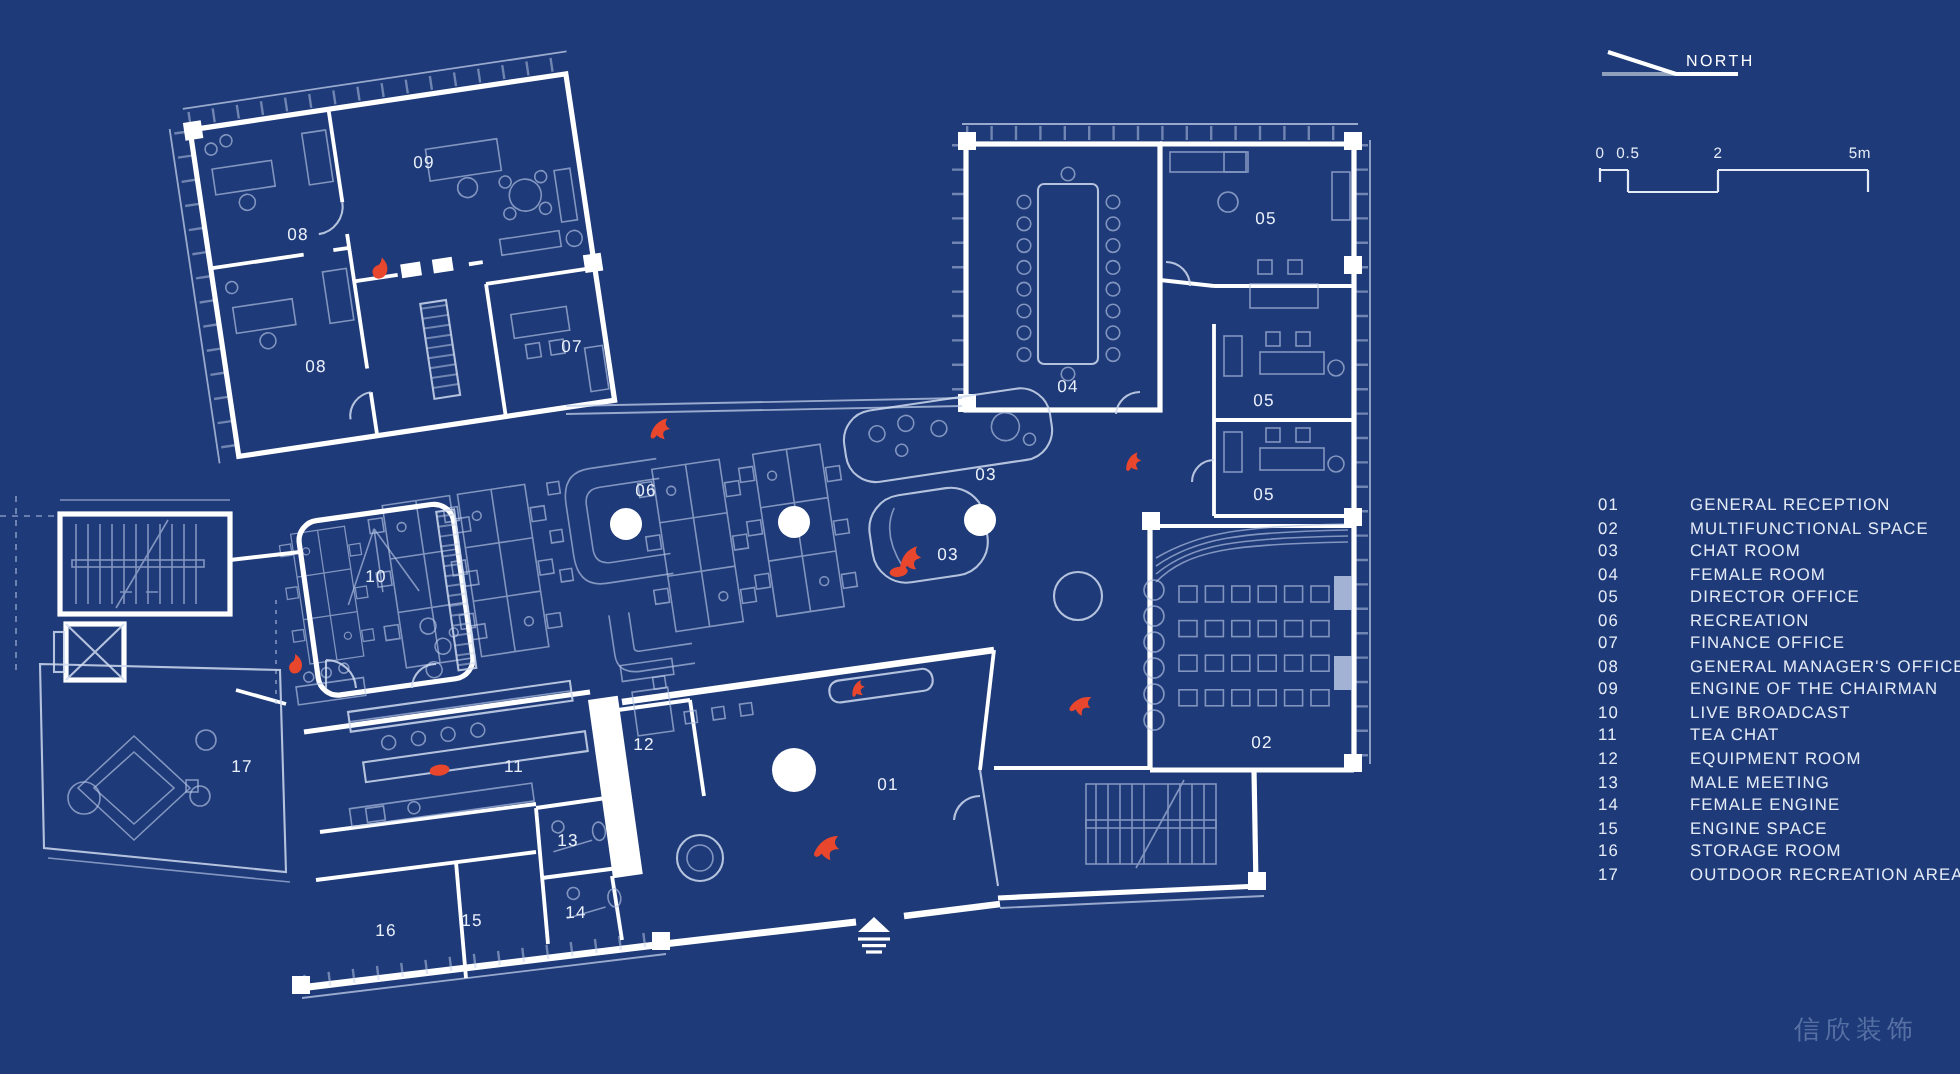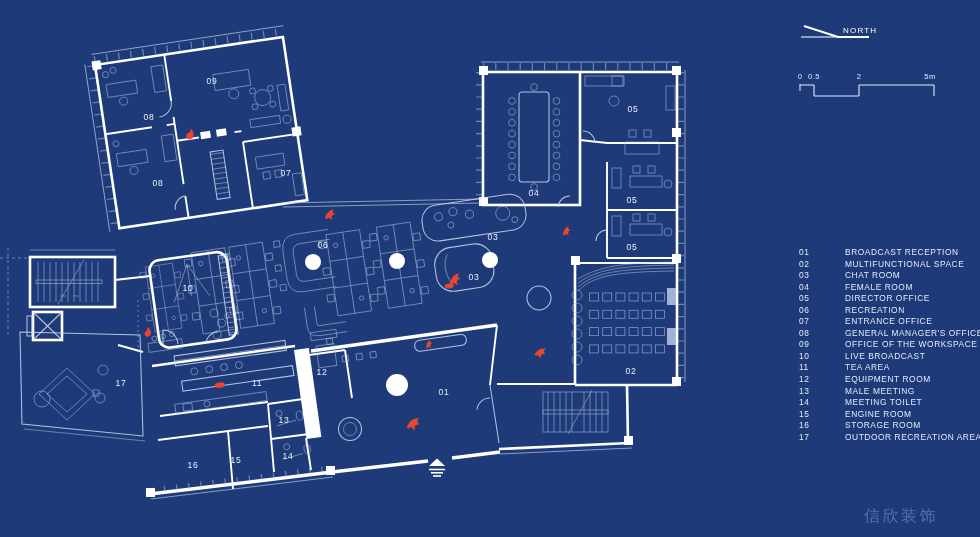--- a/index.html
+++ b/index.html
@@ -4,21 +4,21 @@
 <style>
   html,body{margin:0;padding:0;background:#16295a;}
   .canvas{position:relative;width:980px;height:537px;overflow:hidden;background:#1e3a78;
           font-family:"Liberation Sans", sans-serif;}
   svg text{font-family:"Liberation Sans", sans-serif;}
   .room-label{fill:#eaf0fb;font-size:8.6px;letter-spacing:.6px;text-anchor:middle;}
   .legend{position:absolute;left:799px;top:247px;color:#e4ebf7;font-size:8.4px;
           letter-spacing:.55px;line-height:11.55px;white-space:nowrap;}
   .legend-row{display:flex;}
   .legend-num{width:46px;flex:0 0 46px;}
-  .watermark{position:absolute;left:864px;top:506px;font-size:16px;letter-spacing:2.5px;
+  .watermark{position:absolute;left:897px;top:506px;font-size:13px;letter-spacing:2.5px;
              color:rgba(150,172,214,.48);}
   .wall{stroke:#fff;stroke-width:2.6;fill:none;}
   .wall3{stroke:#fff;stroke-width:3.4;fill:none;}
   .w2{stroke:#fff;stroke-width:1.9;fill:none;}
   .thin{stroke:#b7c6e6;stroke-width:.8;fill:none;opacity:.65;}
   .thin2{stroke:#cfdaf0;stroke-width:1.05;fill:none;opacity:.85;}
   .winline{stroke:#c2cfe9;stroke-width:.9;fill:none;opacity:.75;}
   .wtick{stroke:#c2cfe9;opacity:.5;fill:none;}
   .whitefill{fill:#fff;stroke:none;}
   .ltfill{fill:#b9c8e4;stroke:none;opacity:.85;}
@@ -457,21 +457,21 @@
           <text x="859" y="79" text-anchor="middle">2</text>
           <text x="930" y="79" text-anchor="middle">5m</text>
         </g>
   </g>
 </svg>
 
 
 <div class="legend" id="legend">
       <div class="legend-row">
         <span class="legend-num">01</span>
-        <span>BROADCAST RECEPTION</span>
+        <span>GENERAL RECEPTION</span>
       </div>
       <div class="legend-row">
         <span class="legend-num">02</span>
         <span>MULTIFUNCTIONAL SPACE</span>
       </div>
       <div class="legend-row">
         <span class="legend-num">03</span>
         <span>CHAT ROOM</span>
       </div>
       <div class="legend-row">
@@ -481,53 +481,53 @@
       <div class="legend-row">
         <span class="legend-num">05</span>
         <span>DIRECTOR OFFICE</span>
       </div>
       <div class="legend-row">
         <span class="legend-num">06</span>
         <span>RECREATION</span>
       </div>
       <div class="legend-row">
         <span class="legend-num">07</span>
-        <span>ENTRANCE OFFICE</span>
+        <span>FINANCE OFFICE</span>
       </div>
       <div class="legend-row">
         <span class="legend-num">08</span>
         <span>GENERAL MANAGER'S OFFICE</span>
       </div>
       <div class="legend-row">
         <span class="legend-num">09</span>
-        <span>OFFICE OF THE WORKSPACE</span>
+        <span>ENGINE OF THE CHAIRMAN</span>
       </div>
       <div class="legend-row">
         <span class="legend-num">10</span>
         <span>LIVE BROADCAST</span>
       </div>
       <div class="legend-row">
         <span class="legend-num">11</span>
-        <span>TEA AREA</span>
+        <span>TEA CHAT</span>
       </div>
       <div class="legend-row">
         <span class="legend-num">12</span>
         <span>EQUIPMENT ROOM</span>
       </div>
       <div class="legend-row">
         <span class="legend-num">13</span>
         <span>MALE MEETING</span>
       </div>
       <div class="legend-row">
         <span class="legend-num">14</span>
-        <span>MEETING TOILET</span>
+        <span>FEMALE ENGINE</span>
       </div>
       <div class="legend-row">
         <span class="legend-num">15</span>
-        <span>ENGINE ROOM</span>
+        <span>ENGINE SPACE</span>
       </div>
       <div class="legend-row">
         <span class="legend-num">16</span>
         <span>STORAGE ROOM</span>
       </div>
       <div class="legend-row">
         <span class="legend-num">17</span>
         <span>OUTDOOR RECREATION AREA</span>
       </div>
     </div>

